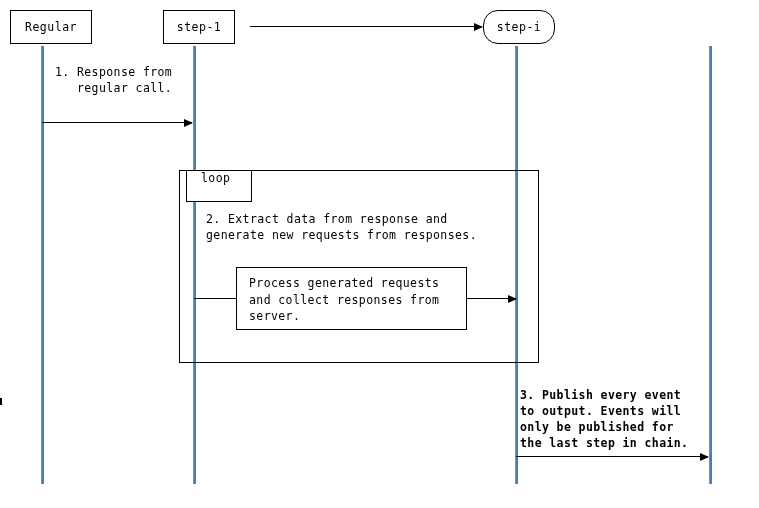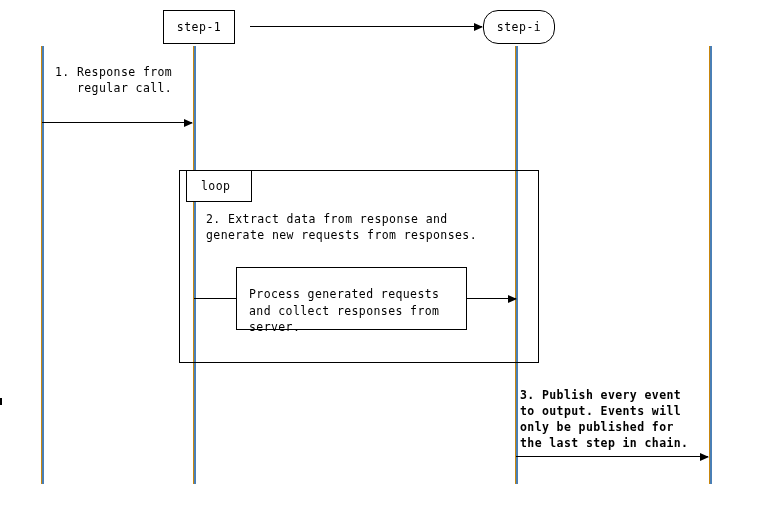--- a/index.html
+++ b/index.html
@@ -73,51 +73,54 @@
     box-sizing: border-box;
     border: 1px solid #000000;
     background: transparent;
   }
   .frame-tab {
     position: absolute;
     box-sizing: border-box;
     border: 1px solid #000000;
     background: #ffffff;
     display: flex;
-    align-items: center;
+    align-items: flex-start;
     padding-left: 14px;
     font-size: 11.5px;
     color: #000000;
     letter-spacing: 0.4px;
   }
 
   
   .note-box {
     position: absolute;
     box-sizing: border-box;
     border: 1px solid #000000;
     background: #ffffff;
-    padding: 18px 10px 6px 12px;
+    padding: 7px 10px 6px 12px;
     font-size: 11.5px;
     line-height: 16.5px;
     color: #000000;
     white-space: pre;
     letter-spacing: 0.4px;
   }
 
   .edge-artifact {
     position: absolute;
     background: #000000;
   }
 </style>
 </head>
 <body>
 
 <div id="canvas">
 
+  <div class="participant" style="left:10px; top:10px; width:82px; height:34px;">
+    <span>Regular</span>
+  </div>
 
   <div class="participant" style="left:163px; top:10px; width:72px; height:34px;">
     <span>step-1</span>
   </div>
 
   <div class="participant" style="left:483px; top:10px; width:72px; height:34px;border-radius:15px;">
     <span>step-i</span>
   </div>
 
 

